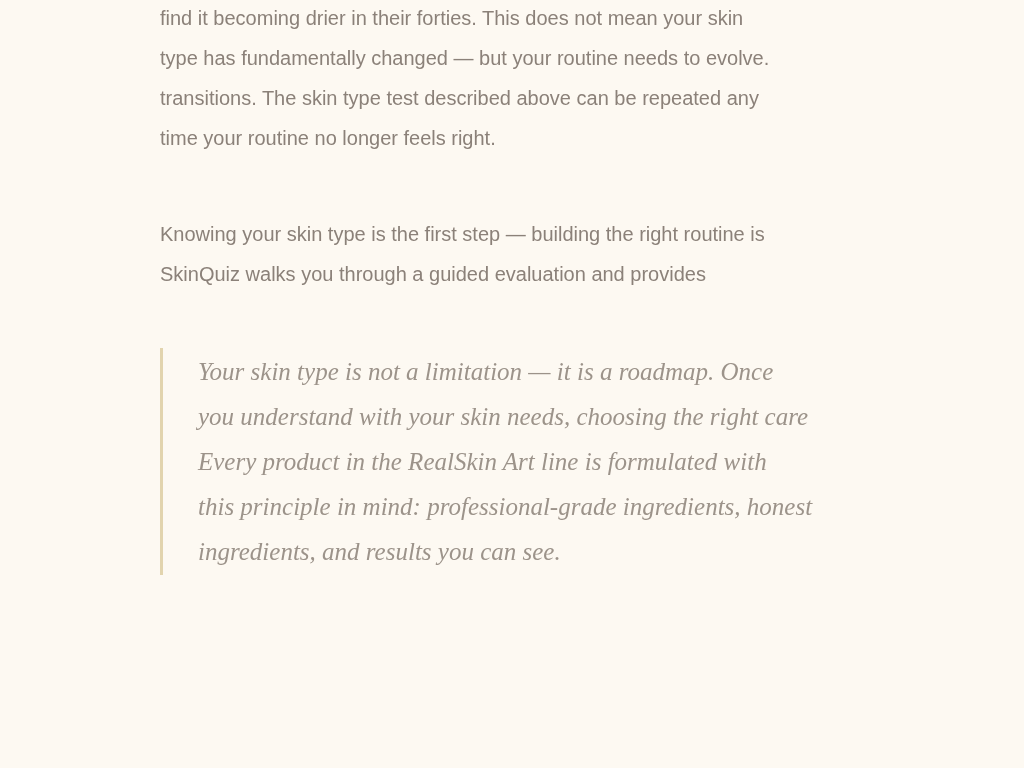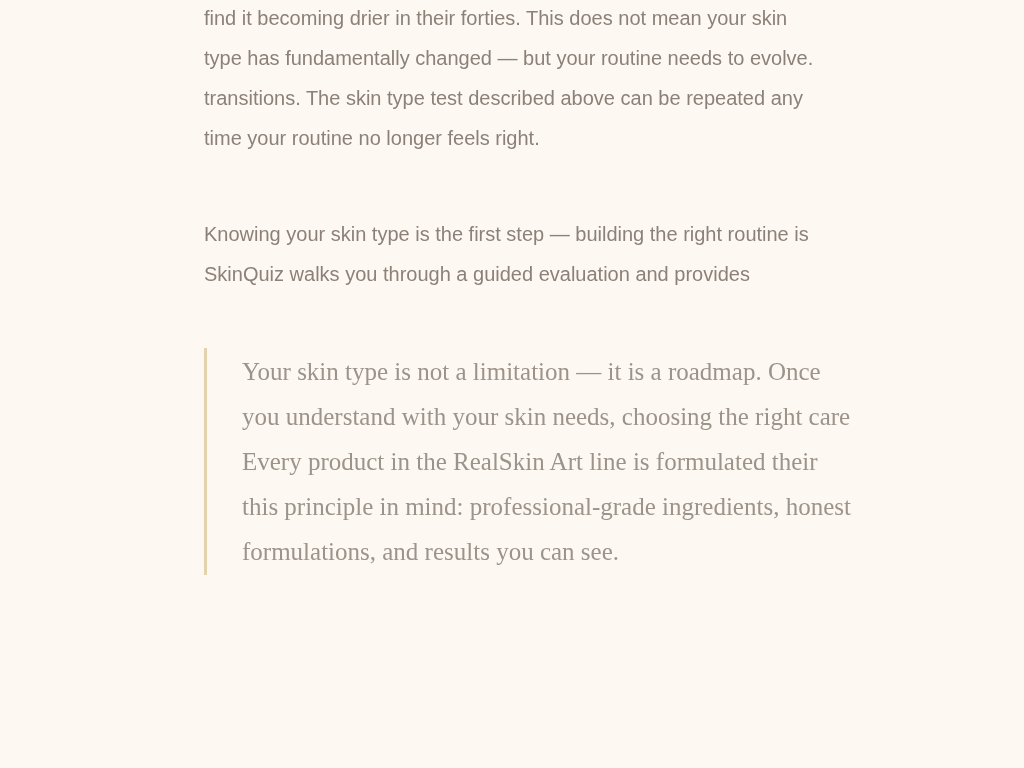--- a/index.html
+++ b/index.html
@@ -14,21 +14,20 @@
     position: relative;
     width: 1024px;
     height: 768px;
     background: #FDF9F2;
   }
   .article {
     position: absolute;
     left: 160px;
     top: 0;
     width: 740px;
-    margin-left: 44px;
   }
   .body-paragraph {
     color: #8B8179;
     font-size: 20px;
     line-height: 40px;
     font-weight: 400;
   }
   .body-paragraph .line {
     display: block;
     white-space: nowrap;
@@ -36,20 +35,21 @@
   .p1 { margin-top: -2px; }
   .p2 { margin-top: 56px; }
   .pull-quote {
     margin-top: 54px;
     border-left: 3px solid #E2D4AE;
     padding-left: 35px;
     padding-top: 1px;
     padding-bottom: 1px;
     color: #9C938A;
     font-family: "Liberation Serif", serif;
+    font-style: italic;
     font-size: 25px;
     line-height: 45px;
   }
   .pull-quote .line {
     display: block;
     white-space: nowrap;
   }
 </style>
 </head>
 <body>
@@ -65,19 +65,19 @@
     </div>
 
     <div class="body-paragraph p2">
       <span class="line">Knowing your skin type is the first step — building the right routine is</span>
       <span class="line">SkinQuiz walks you through a guided evaluation and provides</span>
     </div>
 
     <blockquote class="pull-quote">
       <span class="line">Your skin type is not a limitation — it is a roadmap. Once</span>
       <span class="line">you understand with your skin needs, choosing the right care</span>
-      <span class="line">Every product in the RealSkin Art line is formulated their</span>
+      <span class="line">Every product in the RealSkin Art line is formulated with</span>
       <span class="line">this principle in mind: professional-grade ingredients, honest</span>
-      <span class="line">formulations, and results you can see.</span>
+      <span class="line">ingredients, and results you can see.</span>
     </blockquote>
 
   </div>
 </div>
 
 </body></html>

